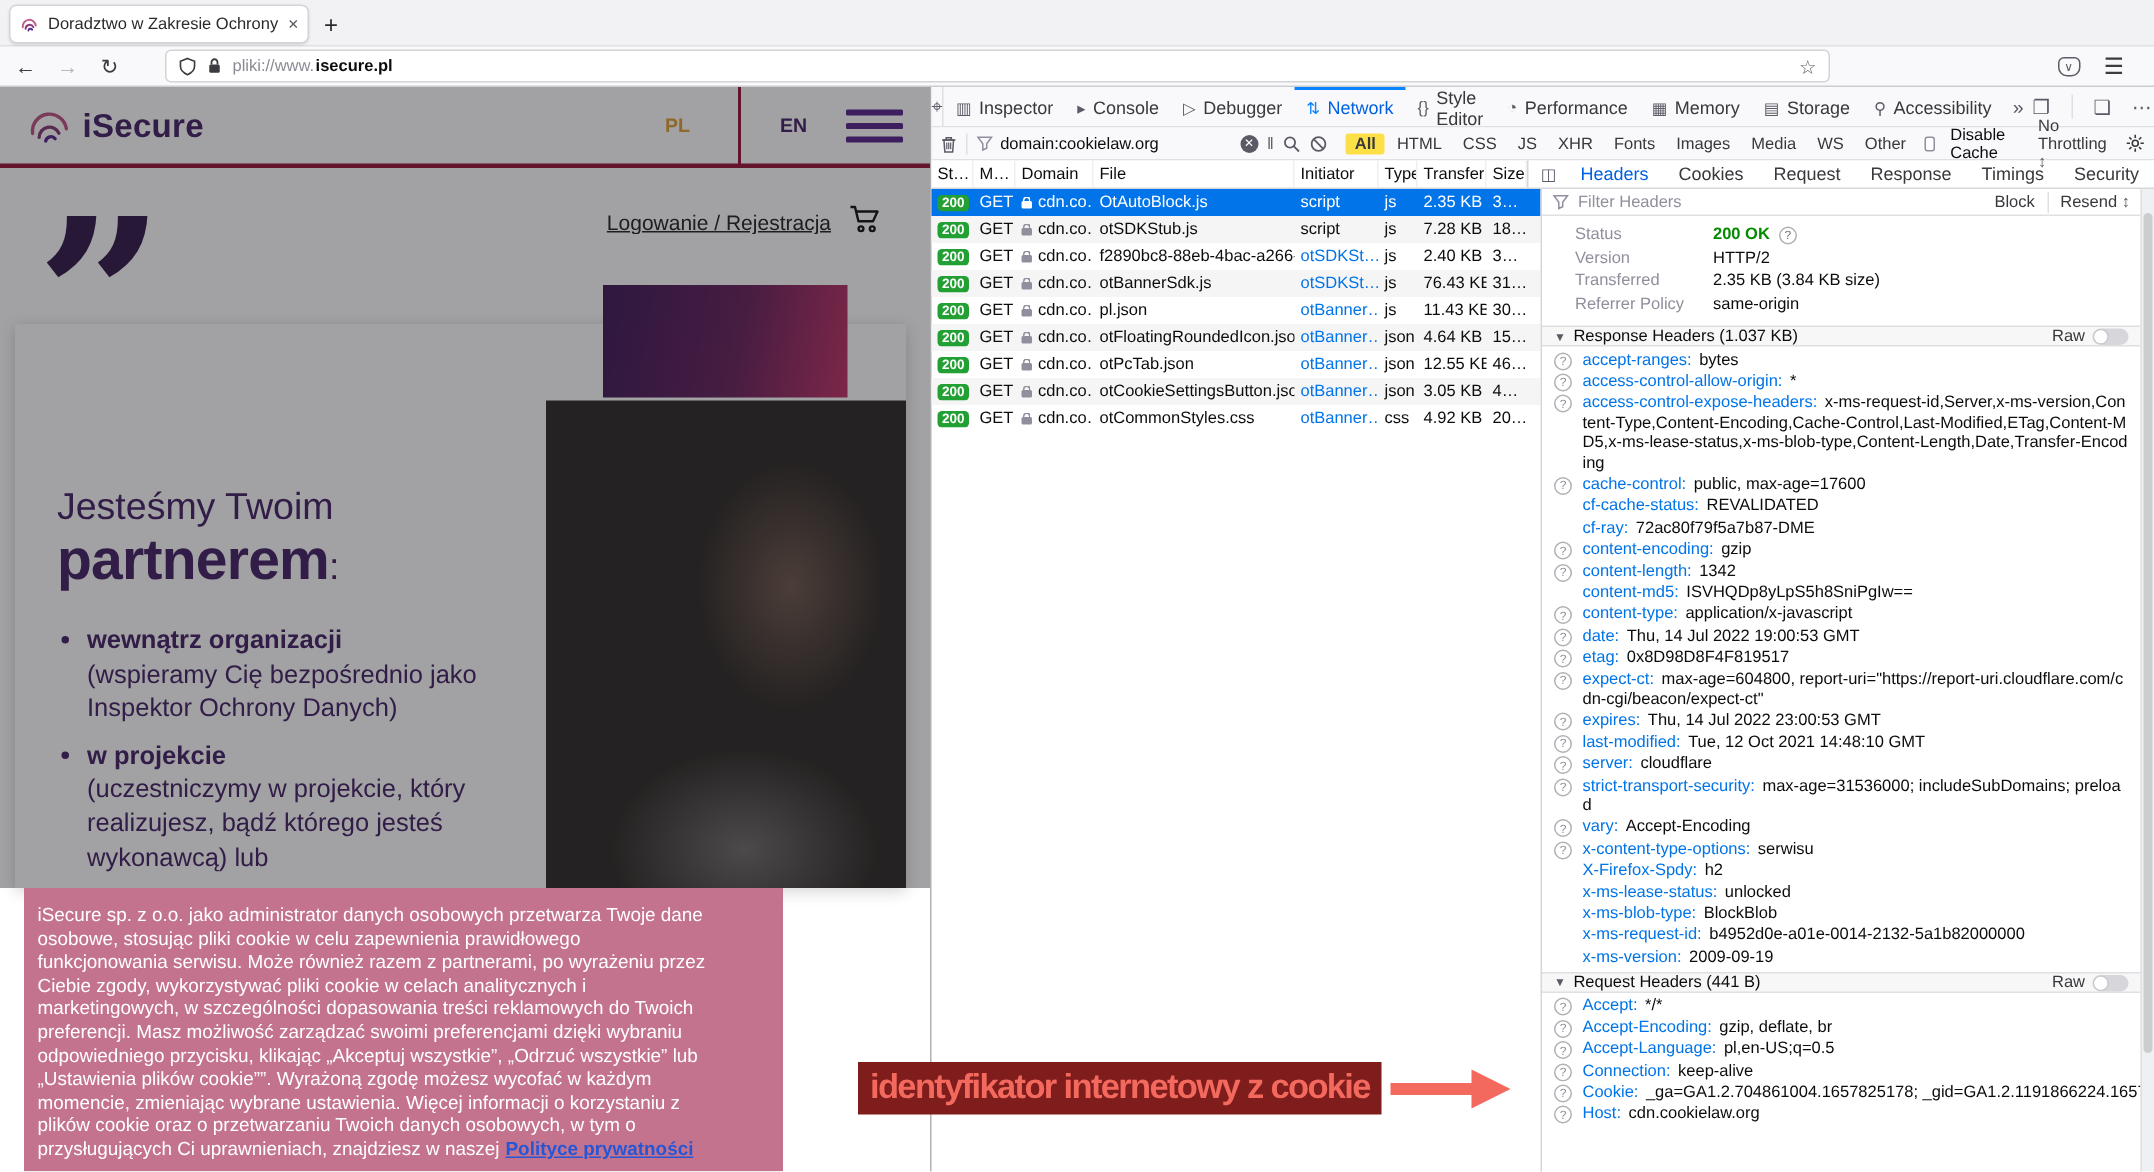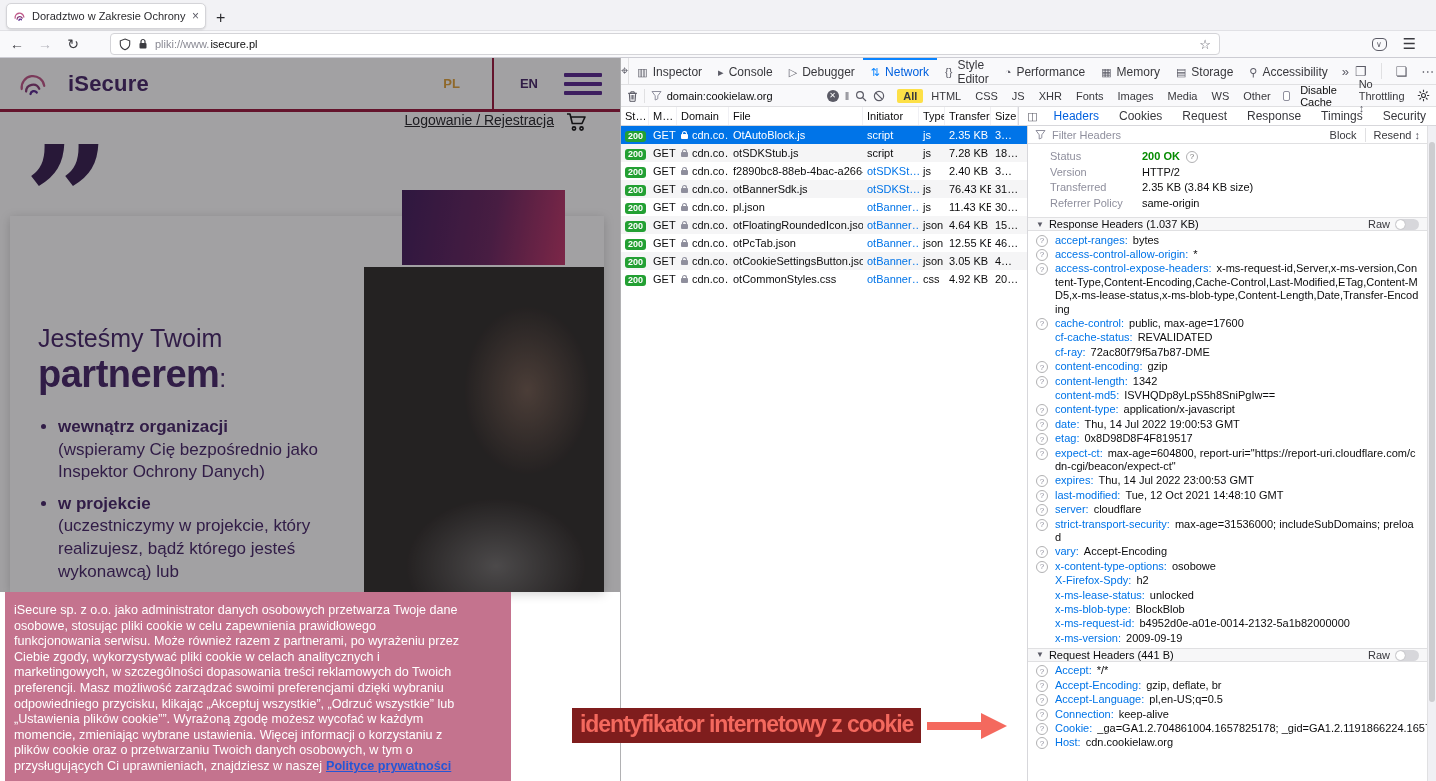--- a/index.html
+++ b/index.html
@@ -14,60 +14,60 @@
   .tab-title { font-size:11px; color:#2a2a2e; white-space:nowrap; overflow:hidden; flex:1; }
   .tab-close { font-size:12px; color:#5b5b66; }
   .newtab { font-size:16px; color:#2a2a2e; margin:0 0 3px 10px; }
   .navbar { height:28px; background:#f9f9fb; border-top:1px solid #e1e1e5; border-bottom:1px solid #ccccd3;
             display:flex; align-items:center; padding:0 8px; gap:10px; }
   .nav-ic { font-size:14px; color:#3b3b40; width:18px; text-align:center; }
   .nav-ic.dis { color:#b6b6bd; }
   .urlbar { flex:1; max-width:1110px; height:22px; margin-left:18px; background:#fff; border:1px solid #d4d4d8;
             border-radius:4px; display:flex; align-items:center; padding:0 8px; gap:7px; }
   .url-scheme { font-size:11px; color:#8a8a94; }
-  .url-domain { font-size:11px; color:#0c0c0d; font-weight:normal; margin-left:-6px; }
+  .url-domain { font-size:11px; color:#0c0c0d; font-weight:bold; margin-left:-6px; }
   .url-star { margin-left:auto; font-size:13px; color:#5b5b66; }
   .chrome-right { display:flex; align-items:center; gap:16px; margin-left:auto; padding-right:12px; }
   .pocket { width:15px; height:13px; border:1.4px solid #5b5b66; border-radius:4px 4px 6px 6px; font-size:8px;
             color:#5b5b66; display:flex; align-items:center; justify-content:center; }
   .burger { font-size:15px; color:#3b3b40; letter-spacing:0; }
 
   
   .site { position:absolute; top:58px; left:0; width:620px; bottom:0; background:#fff; overflow:hidden; }
   .dim { position:absolute; top:0; left:0; width:620px; height:534px; background:rgba(10,8,14,.38); z-index:5; }
   .site-header { height:54px; background:#fff; border-bottom:3px solid #9c1c40; display:flex; align-items:center; padding:0 0 0 18px; }
-  .brand { display:flex; align-items:center; gap:20px; }
+  .brand { display:flex; align-items:center; gap:7px; }
   .brand-name { font-size:22px; font-weight:bold; color:#4a2a6b; letter-spacing:.2px; }
   .lang { margin-left:auto; display:flex; align-items:center; height:100%; }
   .lang-pl { font-size:13px; font-weight:bold; color:#e0a33c; padding:0 32px; }
   .lang-sep { width:2px; height:54px; background:#9c1c40; }
   .lang-en { font-size:13px; font-weight:bold; color:#4a2a6b; padding:0 26px; }
   .site-burger { width:38px; margin-right:18px; display:flex; flex-direction:column; gap:5px; }
   .site-burger span { height:4px; background:#5c2d91; border-radius:1px; }
-  .site-subrow { height:44px; display:flex; align-items:flex-start; justify-content:flex-end; gap:12px; padding-right:32px; background:#fff; }
+  .site-subrow { height:44px; display:flex; align-items:flex-end; justify-content:flex-end; gap:12px; padding-right:32px; background:#fff; }
   .login-link { font-size:14px; color:#2a2a2e; text-decoration:underline; }
   .site-main { position:relative; height:436px; background:#fff; }
   .quote-card { position:absolute; left:10px; right:16px; top:60px; bottom:0; background:#fff;
                 box-shadow:0 2px 10px rgba(0,0,0,.18); z-index:1; }
   .grad-rect { position:absolute; left:402px; top:34px; width:163px; height:75px;
                background:linear-gradient(100deg,#45215e 0%,#6d2a63 55%,#c23a6c 100%); z-index:2; }
   .photo { position:absolute; left:364px; top:111px; width:240px; height:325px; z-index:3; background:
            radial-gradient(90px 120px at 68% 38%, rgba(167,132,112,.55), rgba(0,0,0,0) 70%),
            radial-gradient(120px 90px at 55% 92%, rgba(235,235,235,.35), rgba(0,0,0,0) 75%),
            #35322f; }
   .quote-mark { position:absolute; left:24px; top:-12px; z-index:4; font-family:"DejaVu Serif", serif;
                 font-size:150px; line-height:110px; height:96px; overflow:hidden; color:#3a2353; font-weight:bold; }
   .quote-body { position:relative; z-index:2; padding:108px 0 0 28px; width:345px; color:#4a2a6b; }
   .qh-prefix { font-size:25px; }
   .qh-emph { font-size:38px; font-weight:bold; letter-spacing:-.5px; }
   .qh-suffix { font-size:25px; }
   .qlist { margin-top:20px; padding-left:20px; }
   .qlist li { font-size:17px; line-height:1.33; margin-bottom:9px; }
   .qlist b { display:block; font-weight:bold; }
-  .banner { position:absolute; left:5px; bottom:0; width:506px; height:189px; background:#c4738e; z-index:4; padding:11px 50px 0 9px; }
+  .banner { position:absolute; left:16px; bottom:0; width:506px; height:189px; background:#c4738e; z-index:4; padding:11px 50px 0 9px; }
   .banner p { font-size:12.6px; line-height:15.6px; color:#fff; }
   .banner a { color:#2456d6; font-weight:bold; text-decoration:underline; margin-left:4px; }
   .banner-btns { display:flex; justify-content:center; gap:14px; margin-top:15px; }
   .cbtn { height:36px; border-radius:18px; background:#5b2d7e; color:#fff; font-weight:bold; font-size:14px;
           border:1px solid rgba(255,255,255,.45); padding:0 24px; display:flex; align-items:center;
           box-shadow:0 2px 4px rgba(0,0,0,.25); font-family:inherit; }
   .cbtn.first { border:2px solid #e6dcee; }
 
   
   .devtools { position:absolute; top:58px; left:620px; right:0; bottom:0; background:#fff; border-left:1px solid #b1b1b3; font-size:11px; }
@@ -710,21 +710,21 @@
             <span class="hdr-text"><span class="hdr-name">strict-transport-security:</span><span class="hdr-val">max-age=31536000; includeSubDomains; preload</span></span>
           </div>
 
           <div class="hdr-row">
             <span class="hint">?</span>
             <span class="hdr-text"><span class="hdr-name">vary:</span><span class="hdr-val">Accept-Encoding</span></span>
           </div>
 
           <div class="hdr-row">
             <span class="hint">?</span>
-            <span class="hdr-text"><span class="hdr-name">x-content-type-options:</span><span class="hdr-val">osobowe</span></span>
+            <span class="hdr-text"><span class="hdr-name">x-content-type-options:</span><span class="hdr-val">serwisu</span></span>
           </div>
 
           <div class="hdr-row nohint">
             <span class="hint">?</span>
             <span class="hdr-text"><span class="hdr-name">X-Firefox-Spdy:</span><span class="hdr-val">h2</span></span>
           </div>
 
           <div class="hdr-row nohint">
             <span class="hint">?</span>
             <span class="hdr-text"><span class="hdr-name">x-ms-lease-status:</span><span class="hdr-val">unlocked</span></span>

